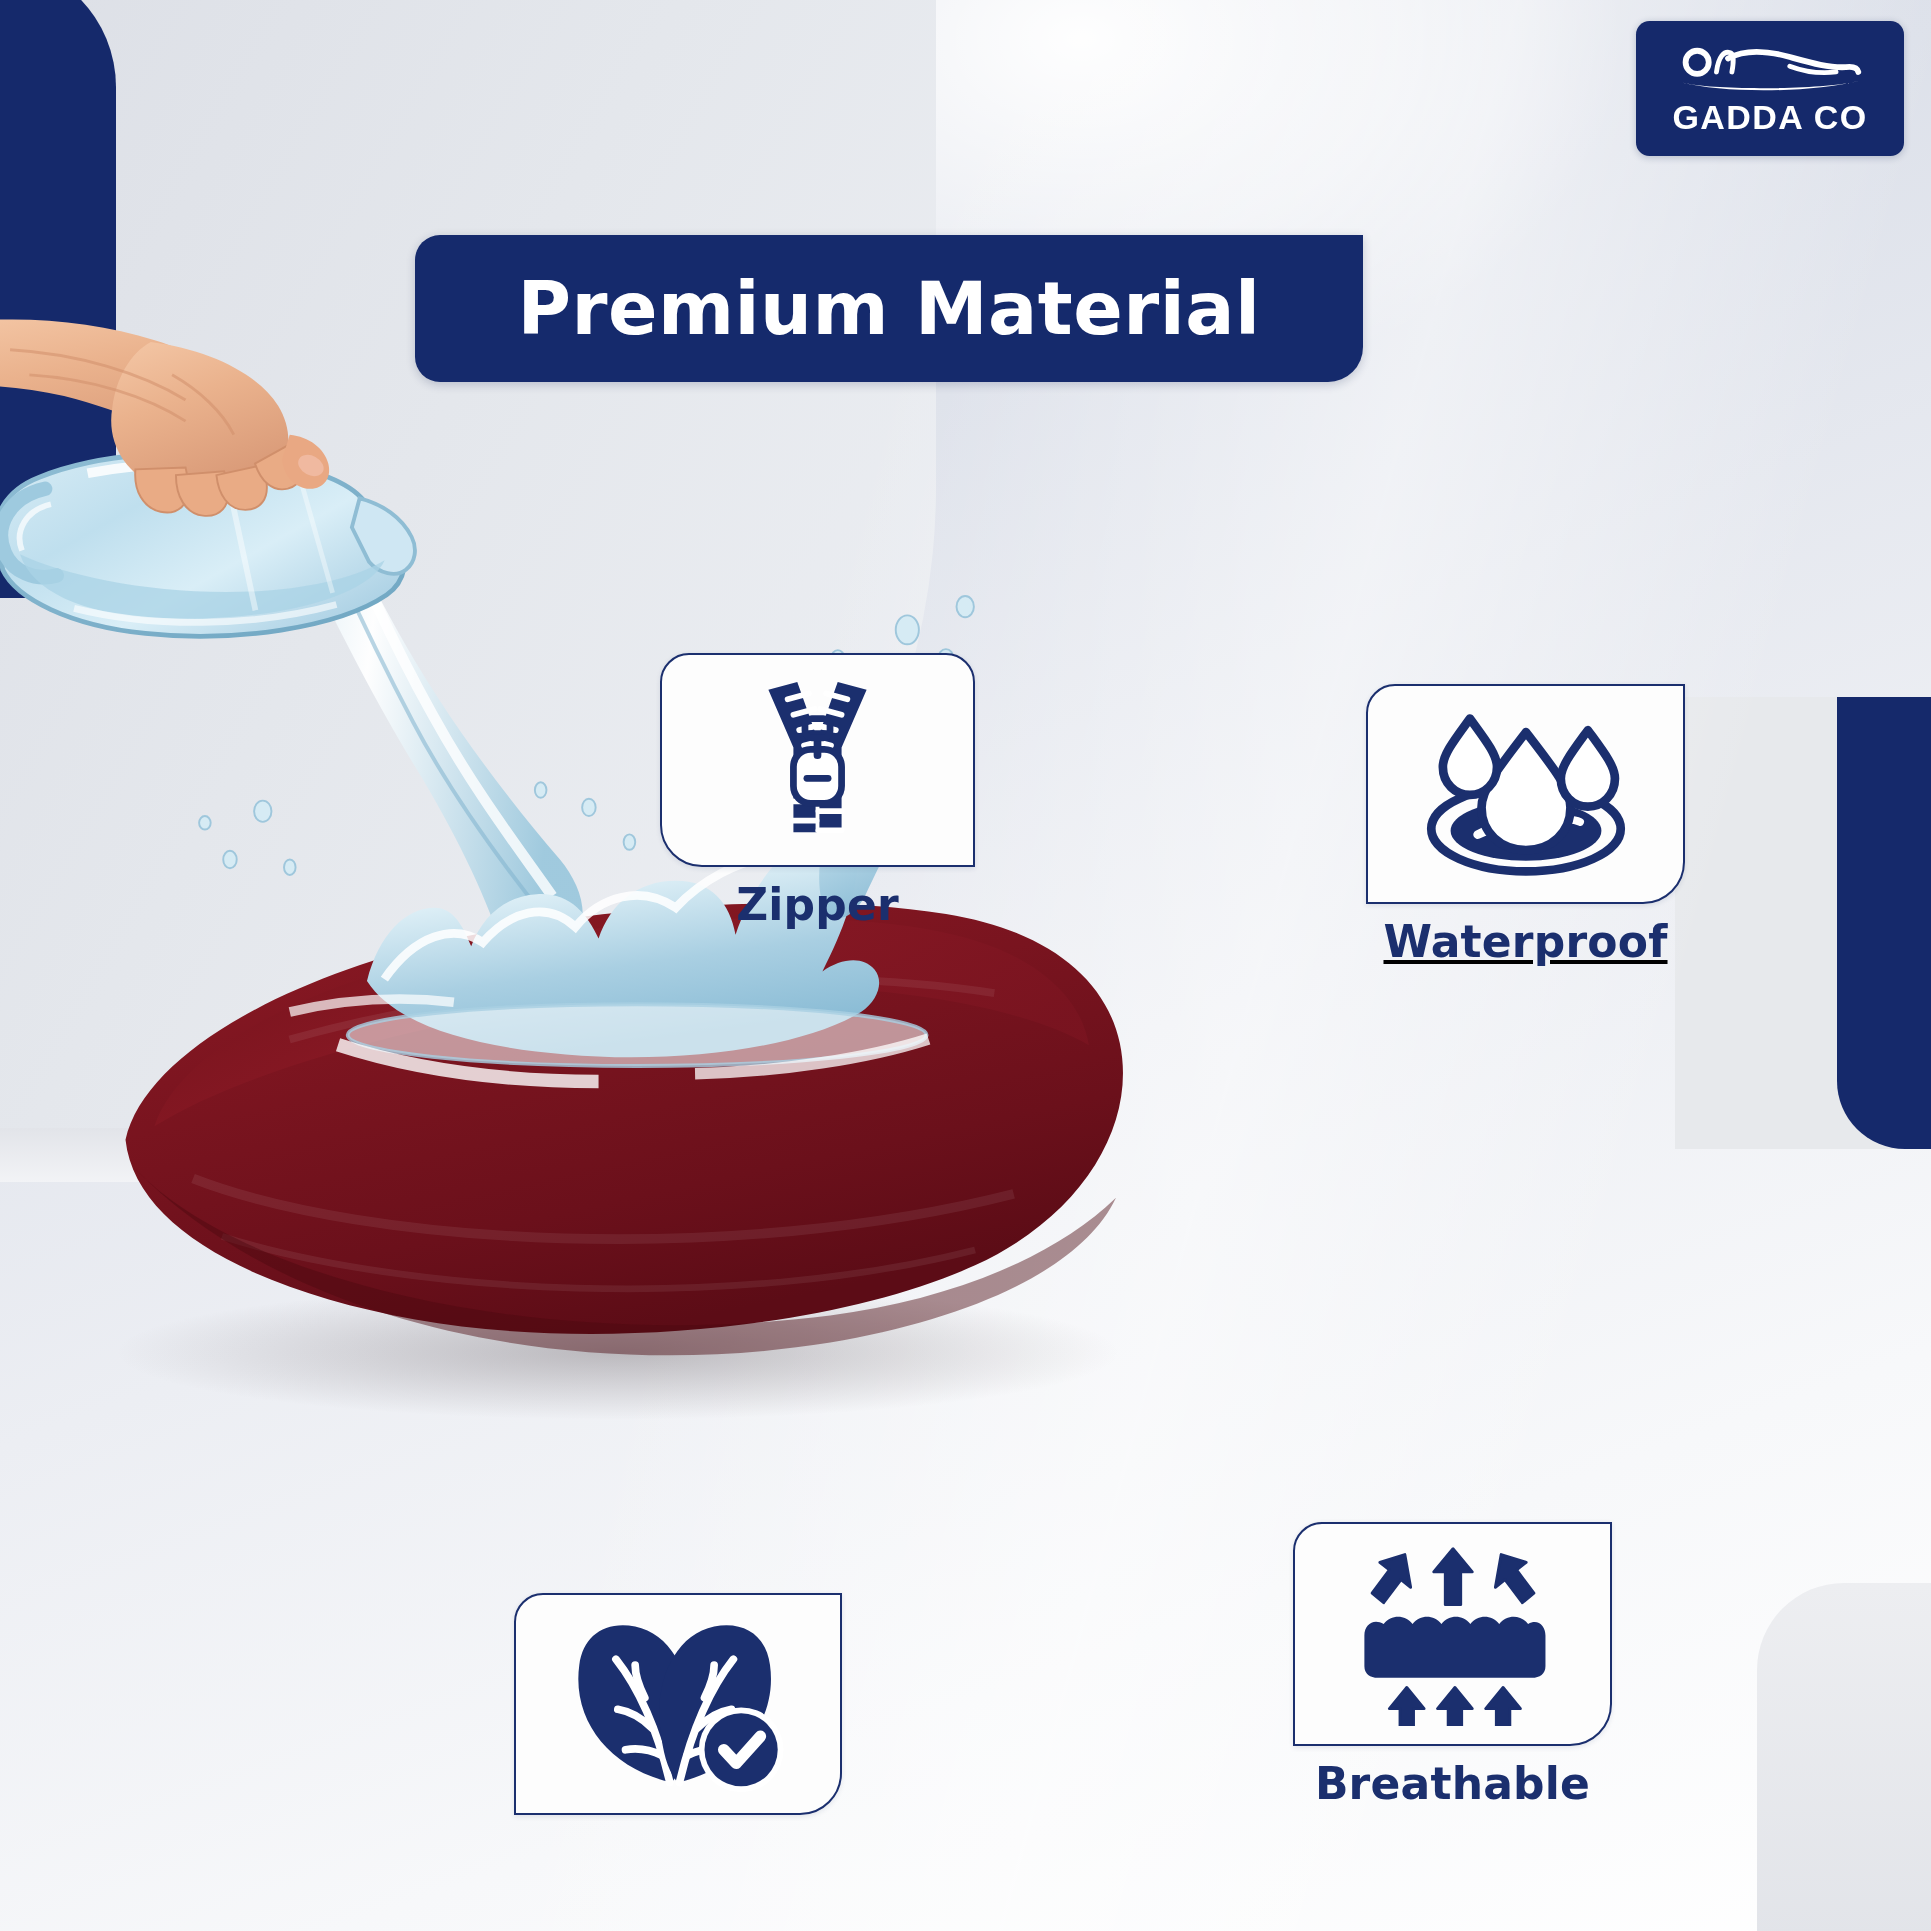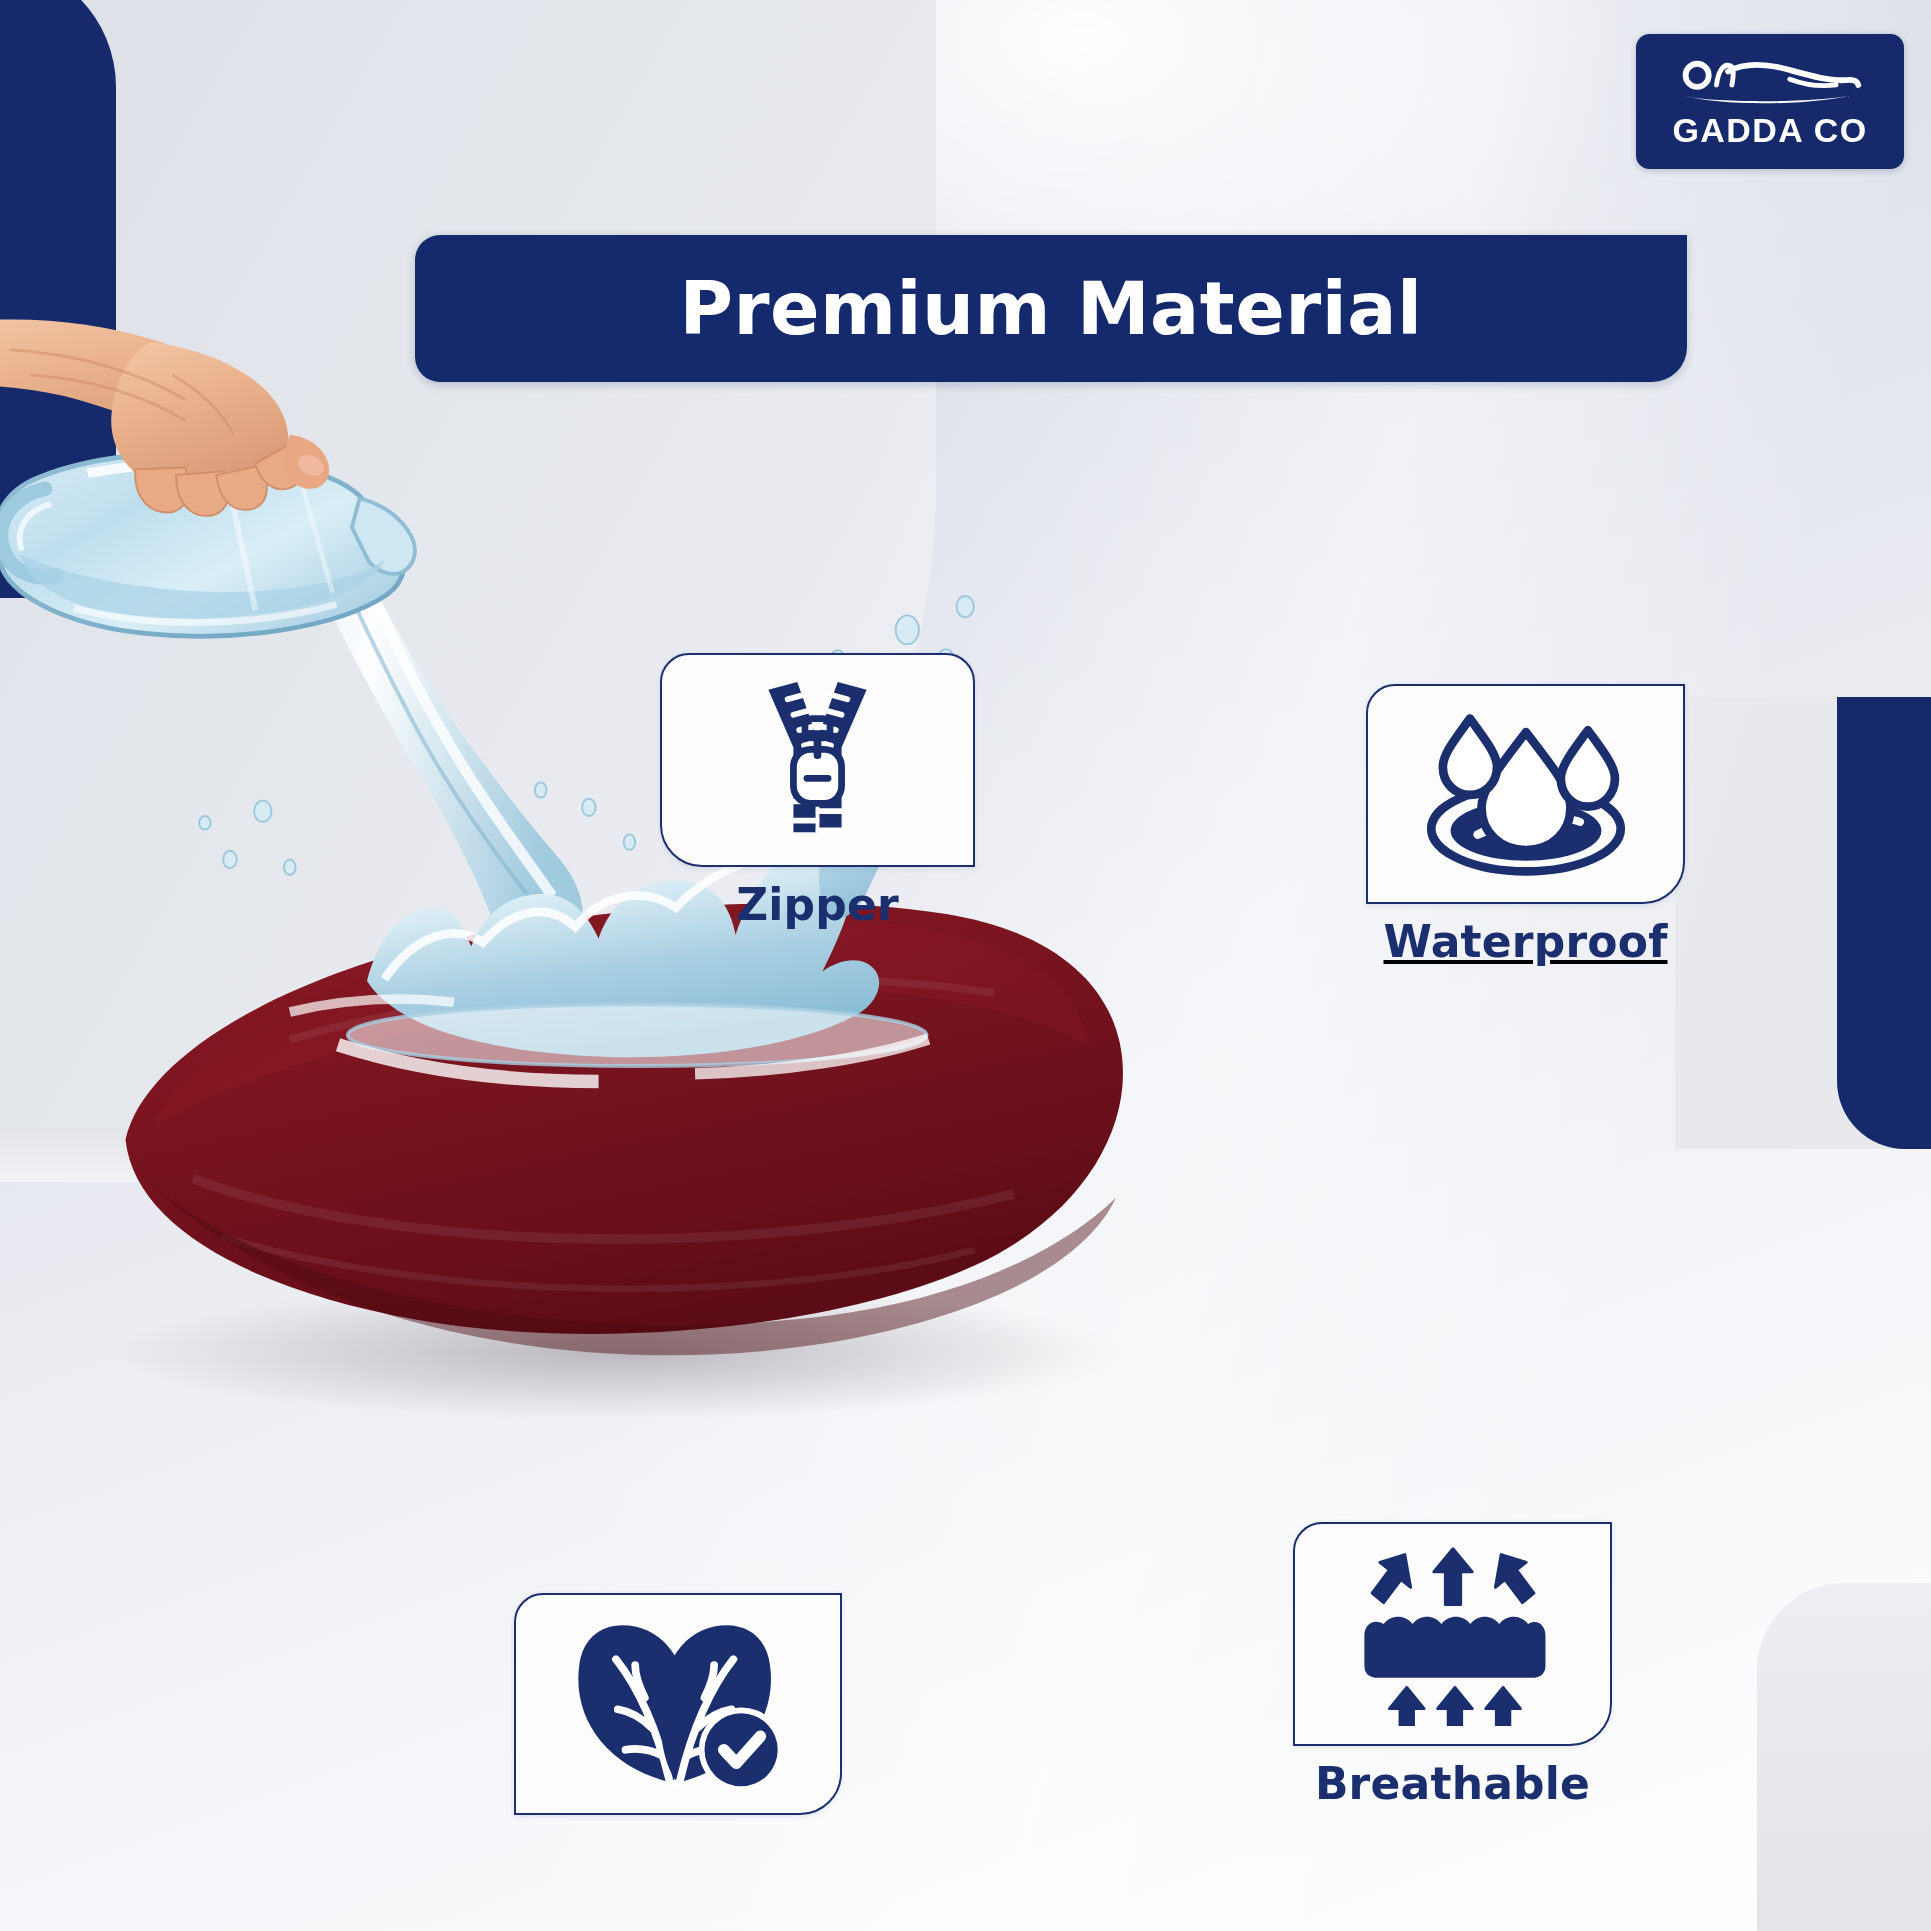--- a/index.html
+++ b/index.html
@@ -74,33 +74,32 @@
   
   #logo {
     position:absolute; left:1636px; top:21px;
     width:268px; height:135px;
     background:#15296b;
     border-radius:13.5px;
     display:flex; flex-direction:column;
     align-items:center; justify-content:center;
     gap:1.9px;
     box-shadow:0 1.9px 7.7px rgba(20,35,80,0.22);
-    margin-top:13px;
   }
   #logo-mark { width:193px; height:56px; display:block; }
   #logo-text {
     color:#fff; font-weight:bold; font-size:34px;
     letter-spacing:1.4px; line-height:1;
     font-family:"Liberation Sans", sans-serif;
   }
 
   
   #title-banner {
     position:absolute; left:415px; top:235px;
-    width:1272px; height:147px;
+    width:948px; height:147px;
     background:#152a6c;
     border-radius:25px 0 35px 25px;
     display:flex; align-items:center; justify-content:center;
     box-shadow:0 2.9px 9.7px rgba(20,35,80,0.20);
   }
   #title-text {
     color:#ffffff;
     font-size:73px;
     font-weight:bold;
     letter-spacing:0.5px;

